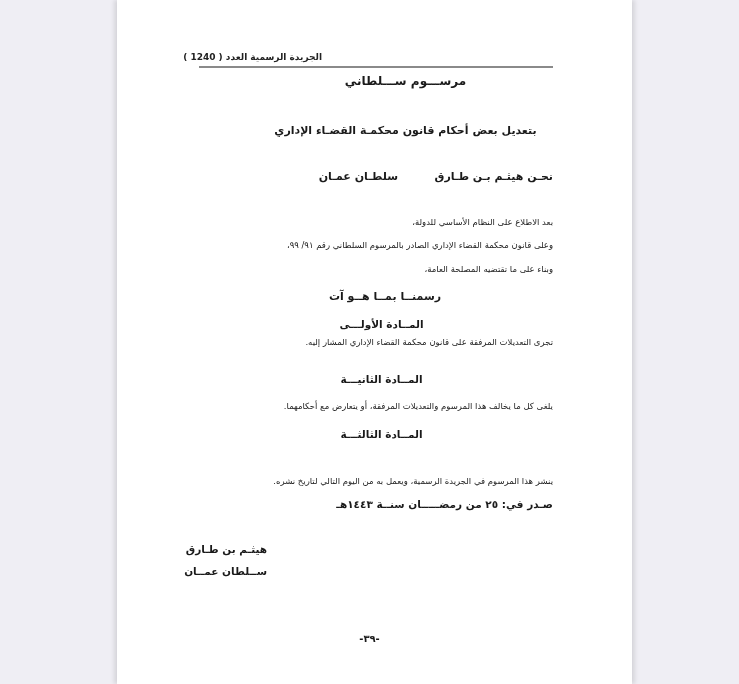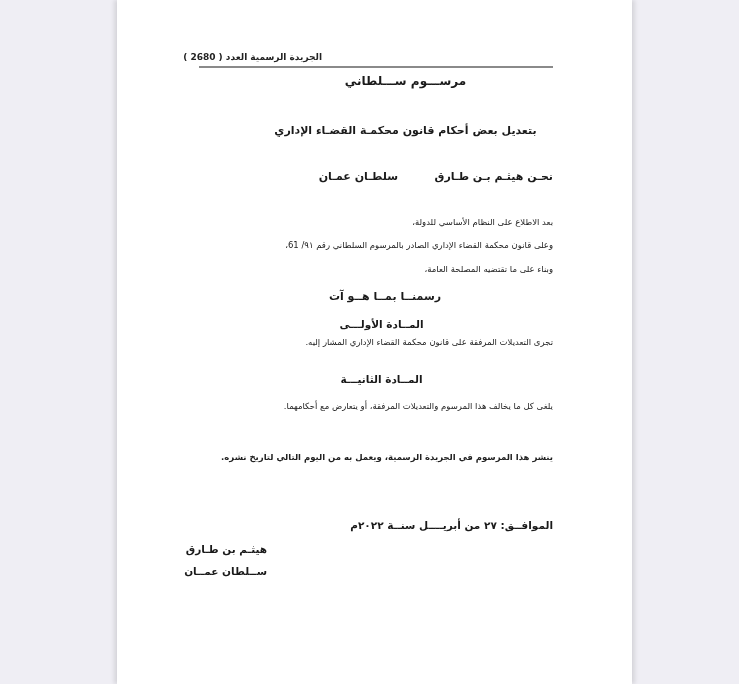--- a/index.html
+++ b/index.html
@@ -66,55 +66,57 @@
     .p2 { top: 240px; }
     .p3 { top: 264px; }
 
     .decree-heading { top: 290px; font-size: 11px; font-weight: bold; left: 0; width: 506px; text-align: center; padding-left: 30px; box-sizing: border-box; }
     .article-heading { font-size: 10.5px; font-weight: bold; left: 0; width: 515px; text-align: center; padding-left: 14px; box-sizing: border-box; }
     .a1h { top: 318px; }
     .a1t { top: 337px; }
     .a2h { top: 373px; }
     .a2t { top: 401px; }
     .a3h { top: 428px; }
-    .a3t { top: 452px; font-weight: bold; }
+    .a3t { top: 476px; }
 
     .issued { right: 79px; top: 498px; font-size: 10.5px; font-weight: bold; }
     .corresponding { right: 79px; top: 519px; font-size: 10.5px; font-weight: bold; }
 
     .sig-name { right: 365px; top: 543px; font-size: 10.5px; font-weight: bold; }
     .sig-title { right: 365px; top: 565px; font-size: 10.5px; font-weight: bold; letter-spacing: 1px; }
 
     .page-number { top: 633px; font-size: 10px; font-weight: bold; left: 0; width: 515px; text-align: center; padding-right: 10px; box-sizing: border-box; direction: ltr; }
   </style>
 </head>
 <body>
 
 <div class="page">
-  <div class="abs header-text">الجريدة الرسمية العدد ( 2680 )</div>
+  <div class="abs header-text">الجريدة الرسمية العدد ( 1240 )</div>
   <div class="header-rule"></div>
 
   <div class="abs center title1">مرســـوم ســـلطاني</div>
   <div class="abs center title3">بتعديل بعض أحكام قانون محكمـة القضـاء الإداري</div>
 
   <div class="abs we-line">نحـن هيثـم بـن طـارق</div>
   <div class="abs sultan-title">سلطـان عمـان</div>
 
   <div class="abs para p1">بعد الاطلاع على النظام الأساسي للدولة،</div>
-  <div class="abs para p2">وعلى قانون محكمة القضاء الإداري الصادر بالمرسوم السلطاني رقم ٩١/ 61،</div>
+  <div class="abs para p2">وعلى قانون محكمة القضاء الإداري الصادر بالمرسوم السلطاني رقم ٩١/ ٩٩،</div>
   <div class="abs para p3">وبناء على ما تقتضيه المصلحة العامة،</div>
 
   <div class="abs decree-heading">رسمنــا بمــا هــو آت</div>
 
   <div class="abs article-heading a1h">المــادة الأولـــى</div>
   <div class="abs para a1t">تجرى التعديلات المرفقة على قانون محكمة القضاء الإداري المشار إليه.</div>
 
   <div class="abs article-heading a2h">المــادة الثانيـــة</div>
   <div class="abs para a2t">يلغى كل ما يخالف هذا المرسوم والتعديلات المرفقة، أو يتعارض مع أحكامهما.</div>
 
+  <div class="abs article-heading a3h">المــادة الثالثـــة</div>
   <div class="abs para a3t">ينشر هذا المرسوم في الجريدة الرسمية، ويعمل به من اليوم التالي لتاريخ نشره.</div>
 
-  <div class="abs corresponding">الموافــق: ٢٧ من أبريــــل سنــة ٢٠٢٢م</div>
+  <div class="abs issued">صـدر في: ٢٥ من رمضـــــان سنــة ١٤٤٣هـ</div>
 
   <div class="abs sig-name">هيثـم بن طـارق</div>
   <div class="abs sig-title">ســلطان عمــان</div>
 
+  <div class="abs page-number">-٣٩-</div>
 </div>
 
 </body></html>

